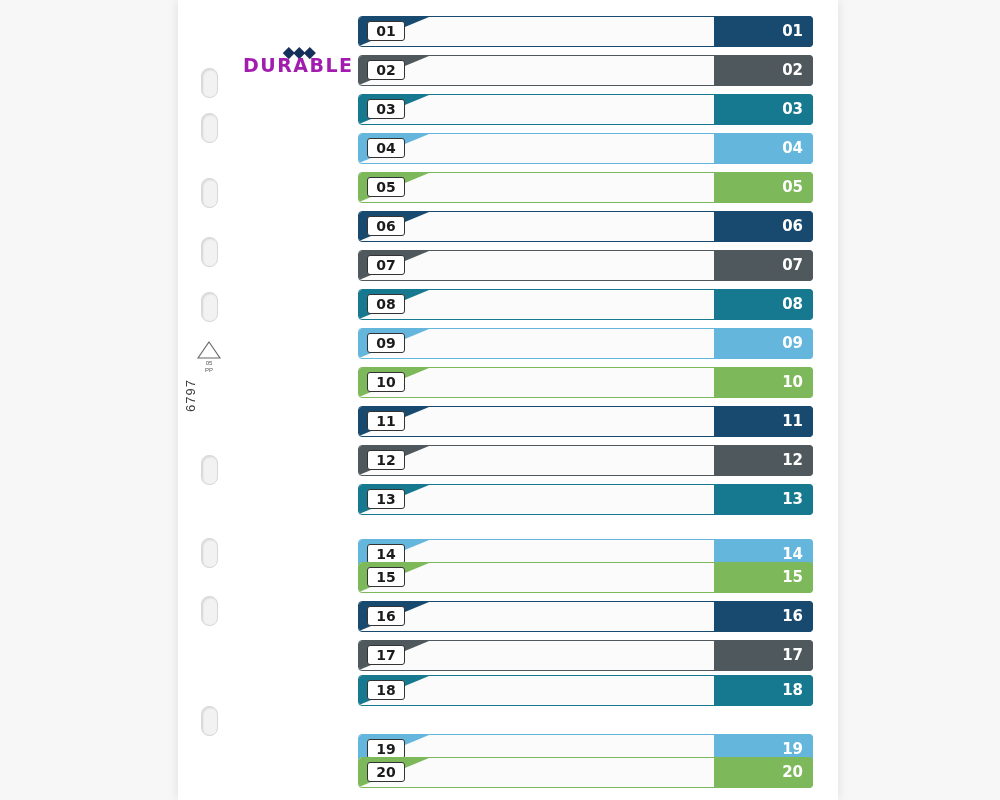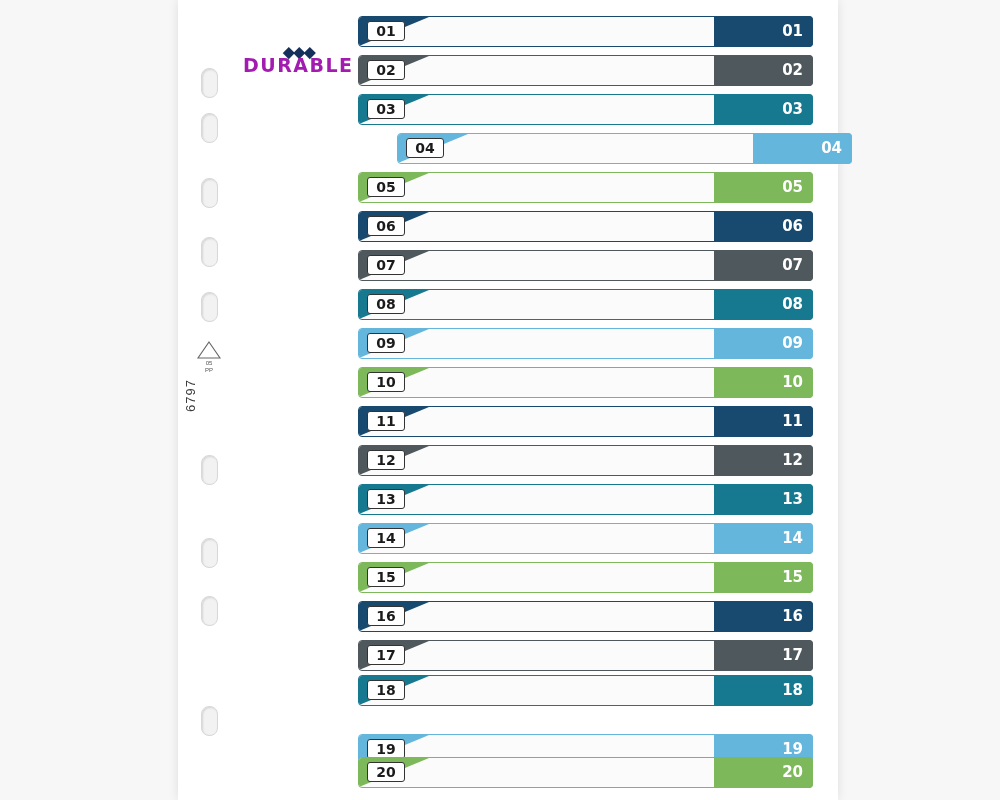--- a/index.html
+++ b/index.html
@@ -221,21 +221,21 @@
       </div>
       <div class="row" style="top: 94px;">
         <div class="leaf" style="border-color: rgb(23, 121, 143);">
           <div class="corner" style="background: rgb(23, 121, 143);"></div>
           <div class="leafnum">03</div>
         </div>
         <div class="tab" style="background: rgb(23, 121, 143);">
           <div class="tabnum">03</div>
         </div>
       </div>
-      <div class="row" style="top: 133px; margin-left: 39px;">
+      <div class="row" style="top: 133px;">
         <div class="leaf" style="border-color: rgb(100, 182, 220);">
           <div class="corner" style="background: rgb(100, 182, 220);"></div>
           <div class="leafnum">04</div>
         </div>
         <div class="tab" style="background: rgb(100, 182, 220);">
           <div class="tabnum">04</div>
         </div>
       </div>
       <div class="row" style="top: 172px;">
         <div class="leaf" style="border-color: rgb(125, 184, 90);">
@@ -311,21 +311,21 @@
       </div>
       <div class="row" style="top: 484px;">
         <div class="leaf" style="border-color: rgb(23, 121, 143);">
           <div class="corner" style="background: rgb(23, 121, 143);"></div>
           <div class="leafnum">13</div>
         </div>
         <div class="tab" style="background: rgb(23, 121, 143);">
           <div class="tabnum">13</div>
         </div>
       </div>
-      <div class="row" style="top: 523px;">
+      <div class="row" style="top: 539px;">
         <div class="leaf" style="border-color: rgb(100, 182, 220);">
           <div class="corner" style="background: rgb(100, 182, 220);"></div>
           <div class="leafnum">14</div>
         </div>
         <div class="tab" style="background: rgb(100, 182, 220);">
           <div class="tabnum">14</div>
         </div>
       </div>
       <div class="row" style="top: 562px;">
         <div class="leaf" style="border-color: rgb(125, 184, 90);">

